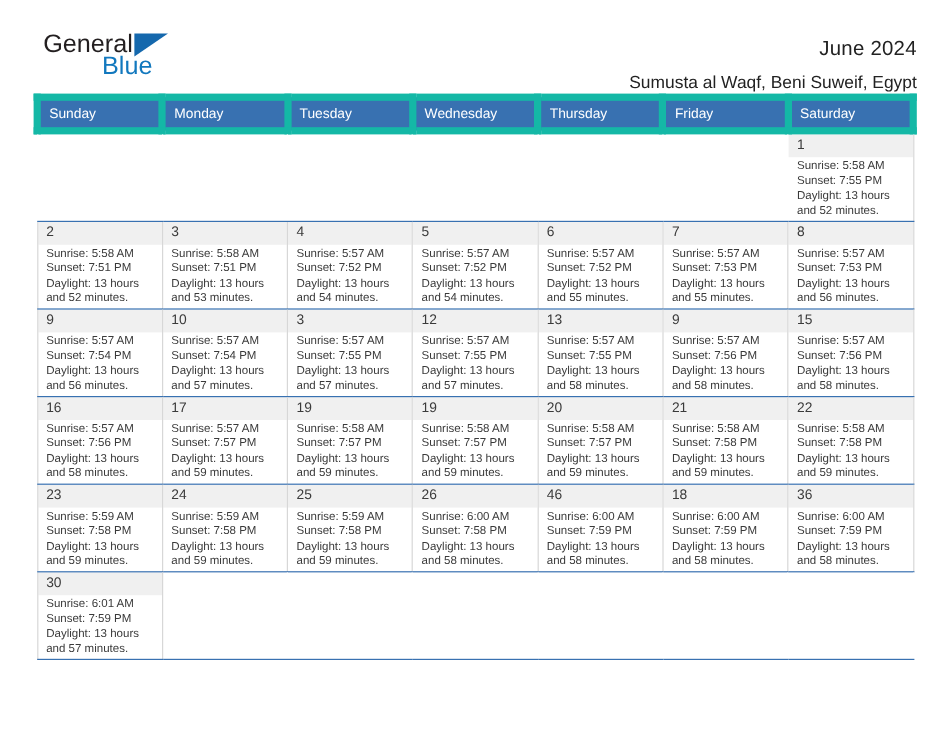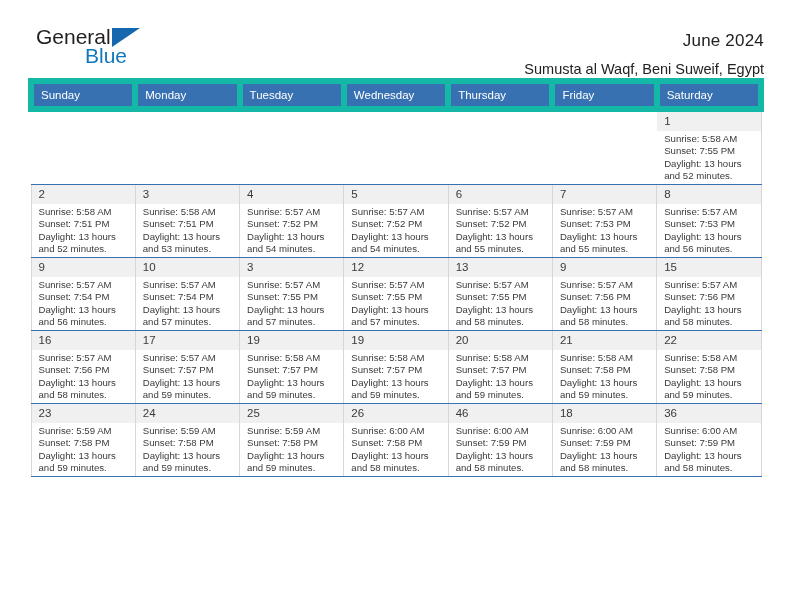--- a/index.html
+++ b/index.html
@@ -501,16 +501,35 @@
               <span class="daynum">36</span>
               <div class="info">
                 <div>Sunrise: 6:00 AM</div>
                 <div>Sunset: 7:59 PM</div>
                 <div>Daylight: 13 hours</div>
                 <div>and 58 minutes.</div>
               </div>
             </div>
           </td>
         </tr>
+        <tr class="week-row">
+          <td>
+            <div class="cell-inner">
+              <span class="daynum">30</span>
+              <div class="info">
+                <div>Sunrise: 6:01 AM</div>
+                <div>Sunset: 7:59 PM</div>
+                <div>Daylight: 13 hours</div>
+                <div>and 57 minutes.</div>
+              </div>
+            </div>
+          </td>
+          <td class="empty"></td>
+          <td class="empty"></td>
+          <td class="empty"></td>
+          <td class="empty"></td>
+          <td class="empty"></td>
+          <td class="empty"></td>
+        </tr>
       </tbody>
   </table>
 
 </div>
 
 </body></html>

